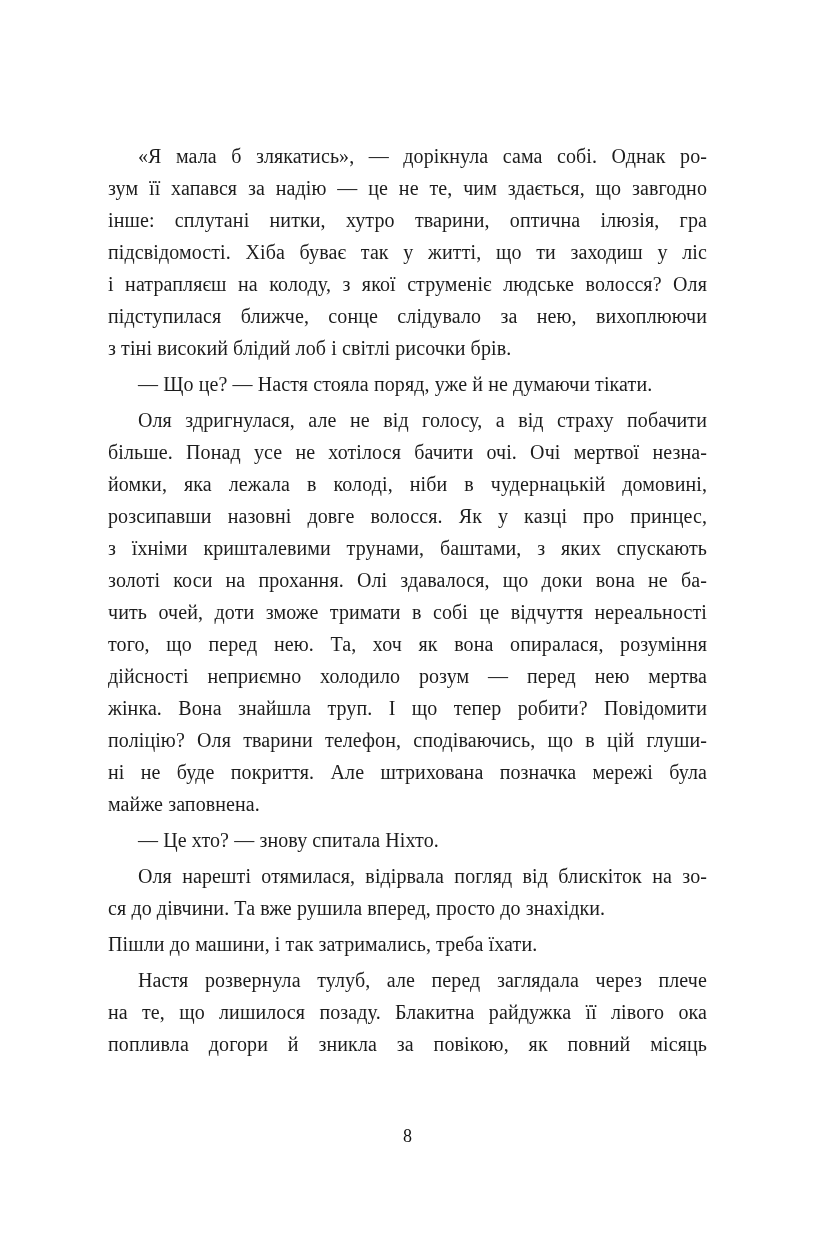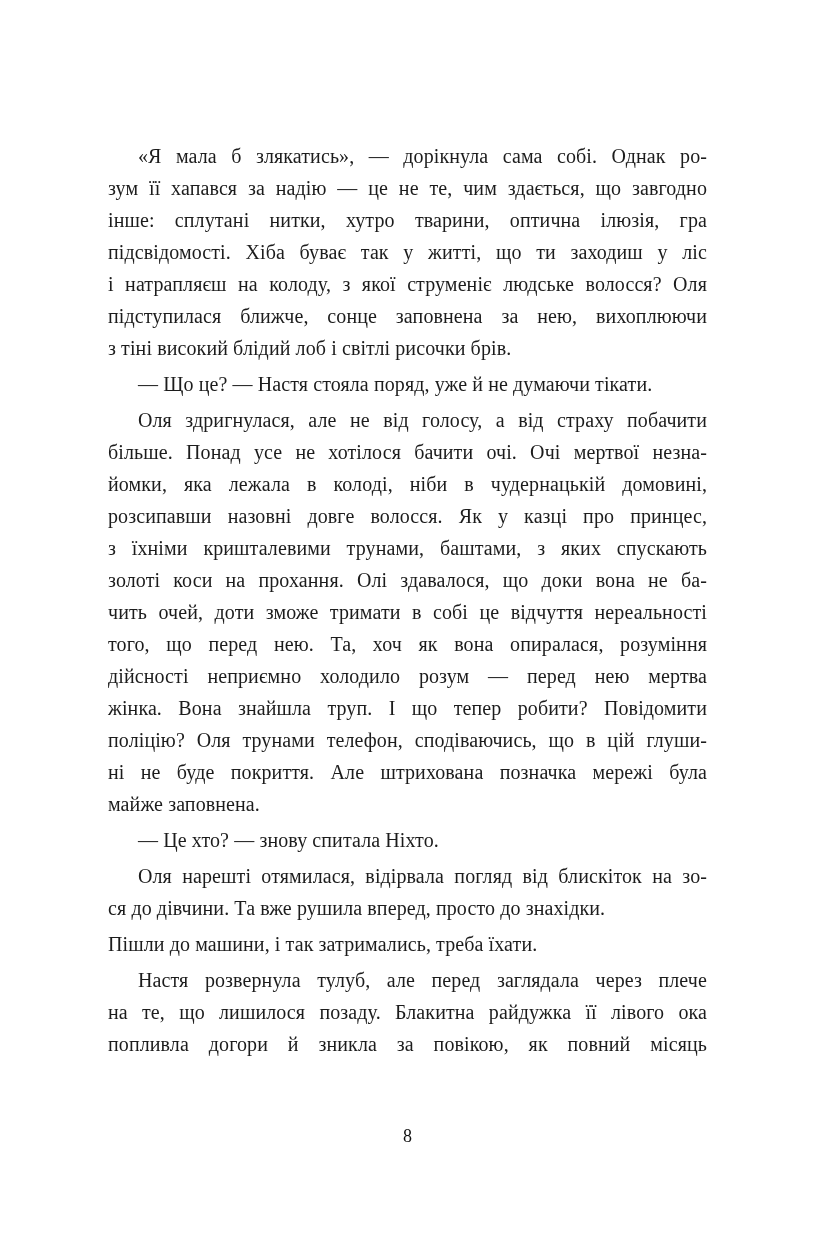--- a/index.html
+++ b/index.html
@@ -56,38 +56,38 @@
 <body>
 
 <div class="page">
   <div class="text-block" id="text-block">
       <div class="paragraph">
         <div class="line indent">«Я мала б злякатись», — дорікнула сама собі. Однак ро-</div>
         <div class="line">зум її хапався за надію — це не те, чим здається, що завгодно</div>
         <div class="line">інше: сплутані нитки, хутро тварини, оптична ілюзія, гра</div>
         <div class="line">підсвідомості. Хіба буває так у житті, що ти заходиш у ліс</div>
         <div class="line">і натрапляєш на колоду, з якої струменіє людське волосся? Оля</div>
-        <div class="line">підступилася ближче, сонце заповнена за нею, вихоплюючи</div>
+        <div class="line">підступилася ближче, сонце слідувало за нею, вихоплюючи</div>
         <div class="line last">з тіні високий блідий лоб і світлі рисочки брів.</div>
       </div>
       <div class="paragraph">
         <div class="line indent last">— Що це? — Настя стояла поряд, уже й не думаючи тікати.</div>
       </div>
       <div class="paragraph">
         <div class="line indent">Оля здригнулася, але не від голосу, а від страху побачити</div>
         <div class="line">більше. Понад усе не хотілося бачити очі. Очі мертвої незна-</div>
         <div class="line">йомки, яка лежала в колоді, ніби в чудернацькій домовині,</div>
         <div class="line">розсипавши назовні довге волосся. Як у казці про принцес,</div>
         <div class="line">з їхніми кришталевими трунами, баштами, з яких спускають</div>
         <div class="line">золоті коси на прохання. Олі здавалося, що доки вона не ба-</div>
         <div class="line">чить очей, доти зможе тримати в собі це відчуття нереальності</div>
         <div class="line">того, що перед нею. Та, хоч як вона опиралася, розуміння</div>
         <div class="line">дійсності неприємно холодило розум — перед нею мертва</div>
         <div class="line">жінка. Вона знайшла труп. І що тепер робити? Повідомити</div>
-        <div class="line">поліцію? Оля трунами телефон, сподіваючись, що в цій глуши-</div>
+        <div class="line">поліцію? Оля тварини телефон, сподіваючись, що в цій глуши-</div>
         <div class="line">ні не буде покриття. Але штрихована позначка мережі була</div>
         <div class="line last">майже заповнена.</div>
       </div>
       <div class="paragraph">
         <div class="line indent last">— Це хто? — знову спитала Ніхто.</div>
       </div>
       <div class="paragraph">
         <div class="line indent">Оля нарешті отямилася, відірвала погляд від блискіток на зо-</div>
         <div class="line last">ся до дівчини. Та вже рушила вперед, просто до знахідки.</div>
       </div>

